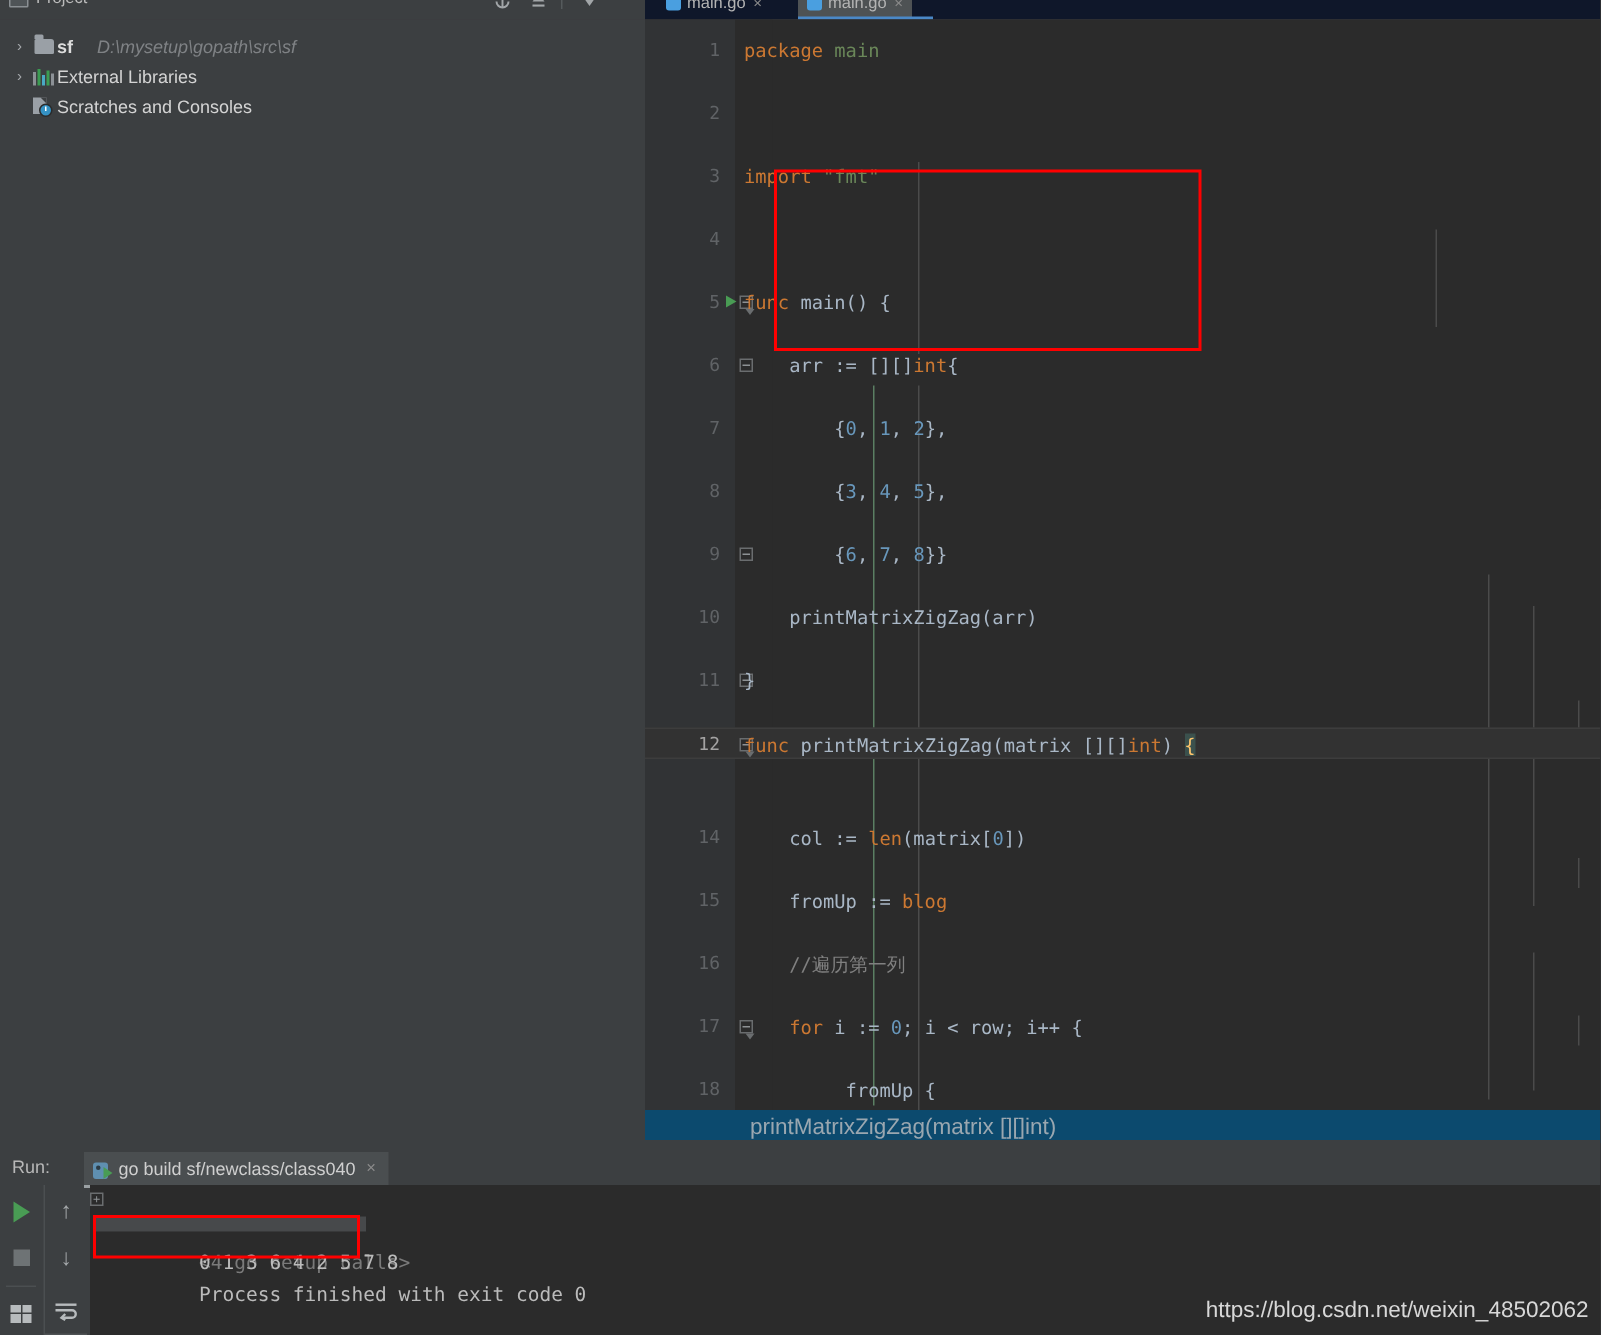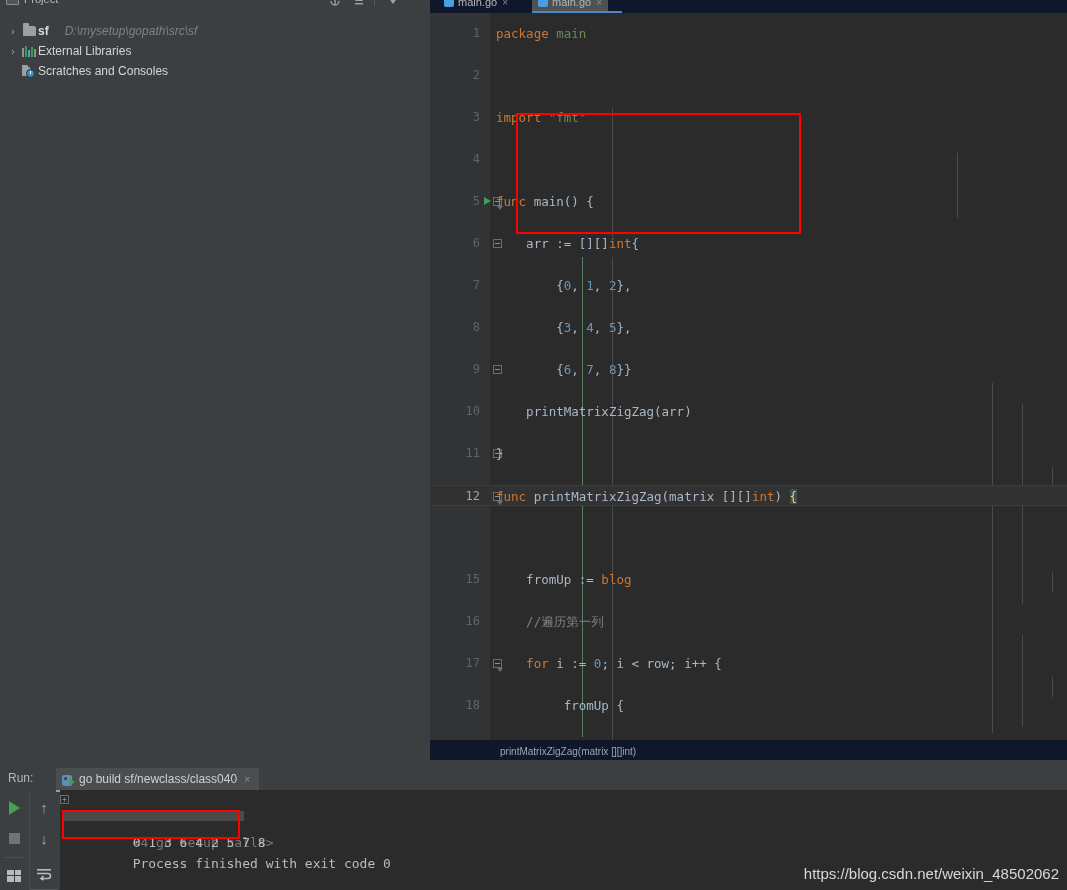--- a/index.html
+++ b/index.html
@@ -234,24 +234,24 @@
   .annot-box {
     position: absolute;
     border: 2px solid #ff0000;
     pointer-events: none;
   }
 
   
   .breadcrumb {
     position: absolute; left: 430px; top: 740px;
     width: 637px; height: 22px;
-    background: #0f172a;
+    background: #0c4a6e;
     display: flex; align-items: center;
     padding-left: 70px;
-    font-size: 10px; color: #9aa7b0;
+    font-size: 15px; color: #9aa7b0;
     white-space: nowrap;
   }
 
   
   .runpanel {
     position: absolute; left: 0; top: 760px;
     width: 1067px; height: 130px;
     background: #3c3f41;
   }
   .run-header {
@@ -540,20 +540,24 @@
         <span class="code">}</span>
       </div>
 
       <div class="row current" style="top:241px">
         <span class="lnum">12</span>
         <span class="fold open"></span>
         <span class="code"><span class="kw">func</span> printMatrixZigZag(matrix [][]<span class="kw">int</span>) <span class="bracehl">{</span></span>
       </div>
 
 
+      <div class="row" style="top:283px">
+        <span class="lnum">14</span>
+        <span class="code">    col := <span class="kw">len</span>(matrix[<span class="num">0</span>])</span>
+      </div>
 
       <div class="row" style="top:304px">
         <span class="lnum">15</span>
         <span class="code">    fromUp := <span class="kw">blog</span></span>
       </div>
 
       <div class="row" style="top:325px">
         <span class="lnum">16</span>
         <span class="code cmt">    //遍历第一列</span>
       </div>

